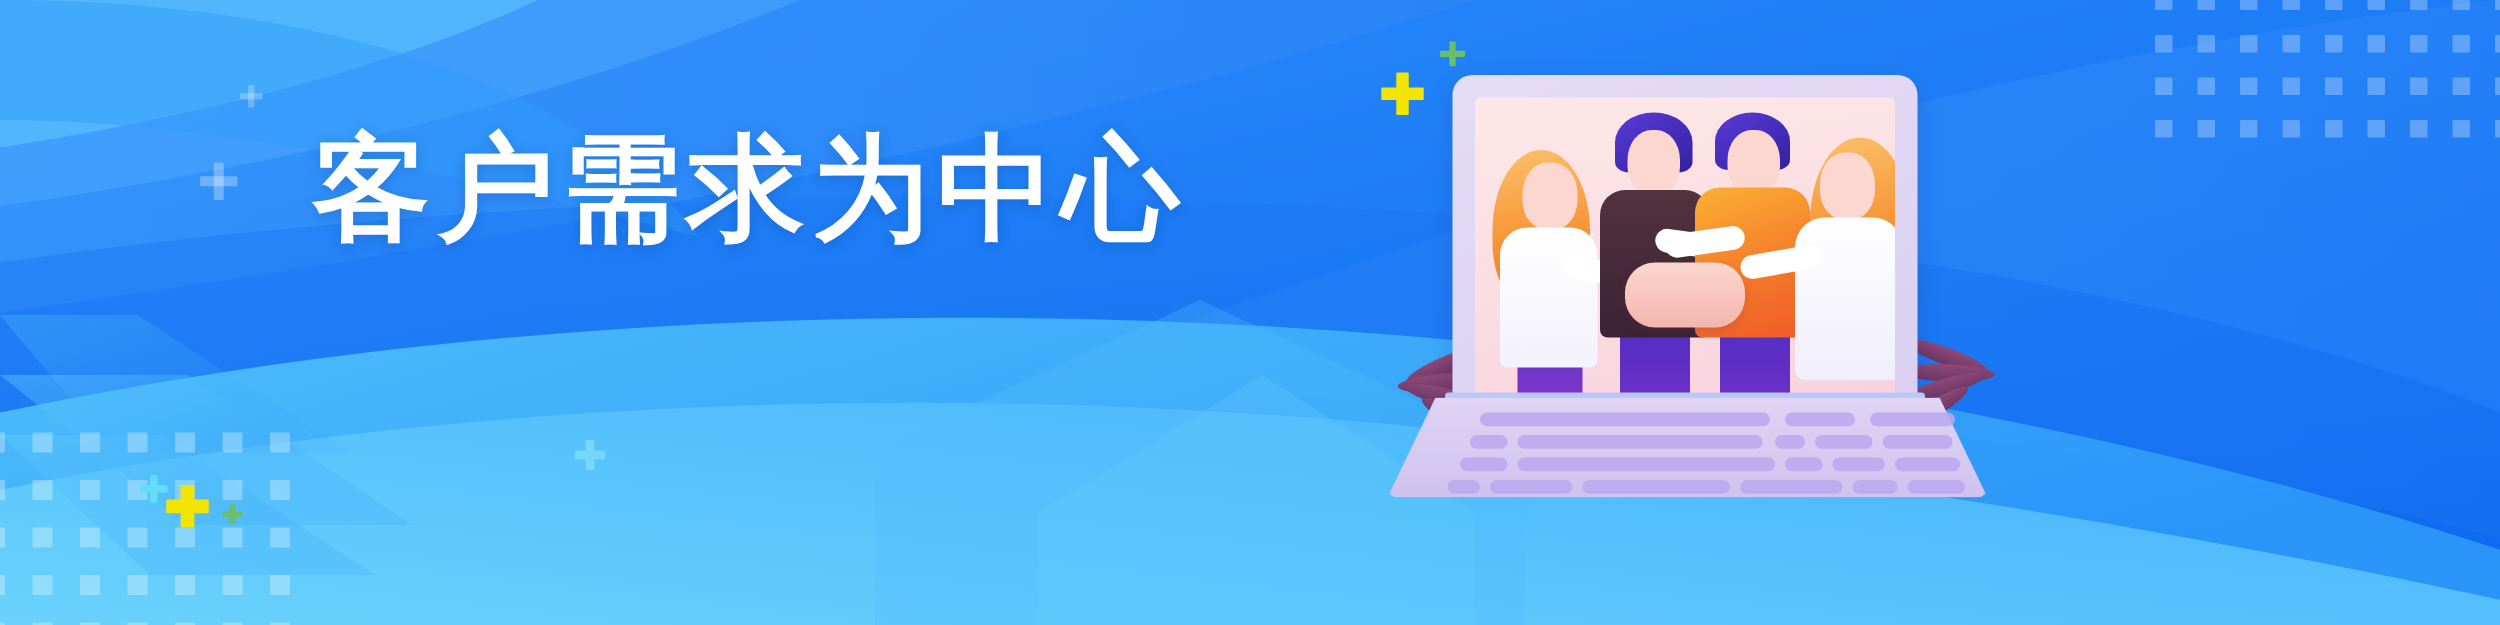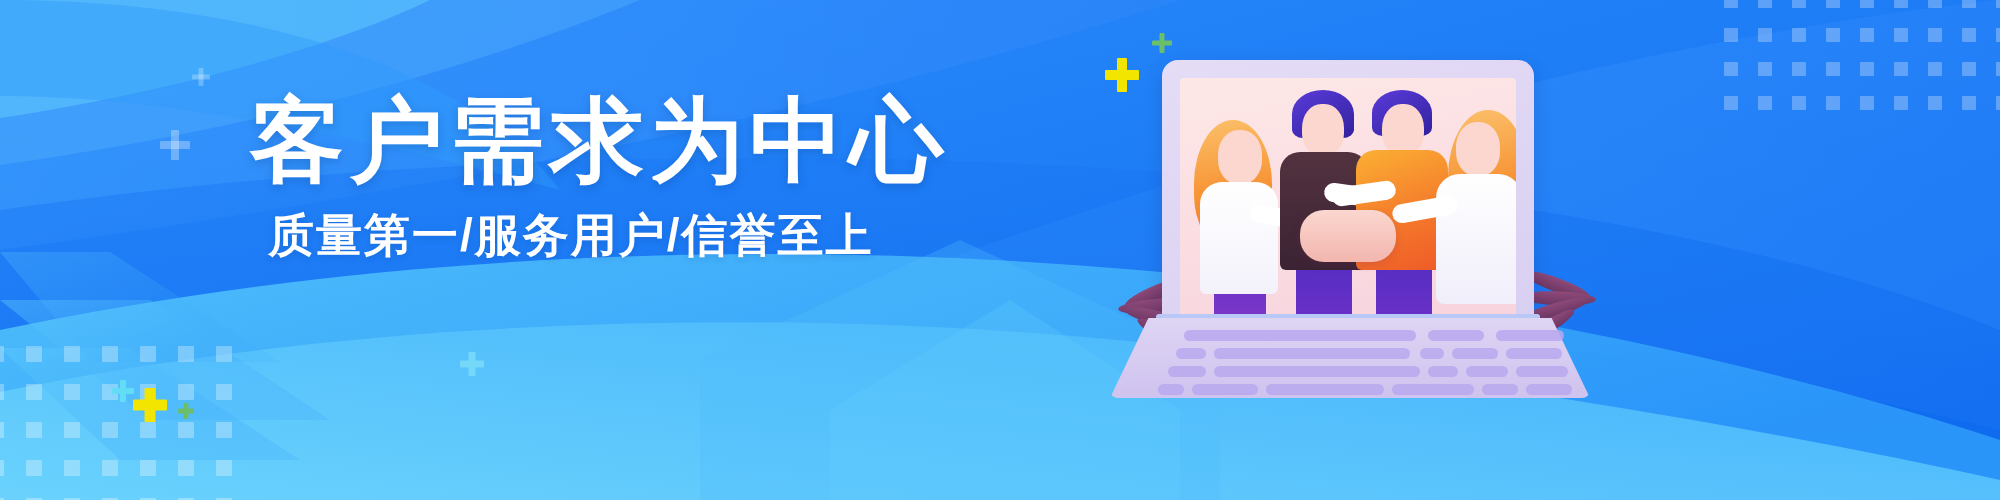--- a/index.html
+++ b/index.html
@@ -35,21 +35,21 @@
   }
   #grid-bl i{width:16px;height:16px;}
 
   
   .plus{position:absolute;pointer-events:none;}
   .plus::before,.plus::after{content:"";position:absolute;background:currentColor;border-radius:1px;}
   .plus::before{left:50%;top:0;transform:translateX(-50%);width:var(--t);height:100%;}
   .plus::after{top:50%;left:0;transform:translateY(-50%);height:var(--t);width:100%;}
 
   
-  .copy{position:absolute;left:250px;top:94px;width:680px;}
+  .copy{position:absolute;left:250px;top:105px;width:680px;}
 
   .headline{
     margin:0;
     font-size:92px;
     line-height:1;
     font-weight:bold;
     color:#ffffff;
     letter-spacing:6px;
     white-space:nowrap;
     text-shadow:0 3px 10px rgba(3,45,110,.22);
@@ -258,21 +258,20 @@
   <span class="plus" data-name="plus-white-upper-icon" style="left:160px;top:130px;width:30px;height:30px;--t:8px;color:rgba(255,255,255,.30)"></span>
   <span class="plus" data-name="plus-green-top-icon" style="left:1152px;top:33px;width:20px;height:20px;--t:5px;color:#6bbf6b"></span>
   <span class="plus" data-name="plus-yellow-top-icon" style="left:1105px;top:58px;width:34px;height:34px;--t:10px;color:#f2e500"></span>
   <span class="plus" data-name="plus-cyan-bottom-icon" style="left:112px;top:380px;width:22px;height:22px;--t:6px;color:#63dcf5"></span>
   <span class="plus" data-name="plus-yellow-bottom-icon" style="left:133px;top:388px;width:34px;height:34px;--t:11px;color:#f2e500"></span>
   <span class="plus" data-name="plus-green-bottom-icon" style="left:178px;top:403px;width:16px;height:16px;--t:5px;color:#6bbf6b"></span>
   <span class="plus" data-name="plus-cyan-mid-icon" style="left:460px;top:352px;width:24px;height:24px;--t:7px;color:#7fe0f8;opacity:.75"></span>
 
   <div class="copy" data-name="banner-copy">
     <h1 class="headline" data-name="banner-headline">客户需求为中心</h1>
-    <p class="subline" data-name="banner-subtitle">质量第一/服务用户/信誉至上</p>
   </div>
 
   <div class="illus" data-name="laptop-teamwork-illustration">
 
     <div class="sprig" data-name="sprig-left-icon" style="left:6px;top:212px;width:110px;height:110px;">
       <b style="width:74px;height:15px;left:4px;top:6px;transform:rotate(-22deg)"></b>
       <b style="width:80px;height:15px;left:2px;top:32px;transform:rotate(-4deg)"></b>
       <b style="width:72px;height:14px;left:6px;top:56px;transform:rotate(14deg)"></b>
       <b style="width:58px;height:13px;left:14px;top:78px;transform:rotate(30deg)"></b>
     </div>

